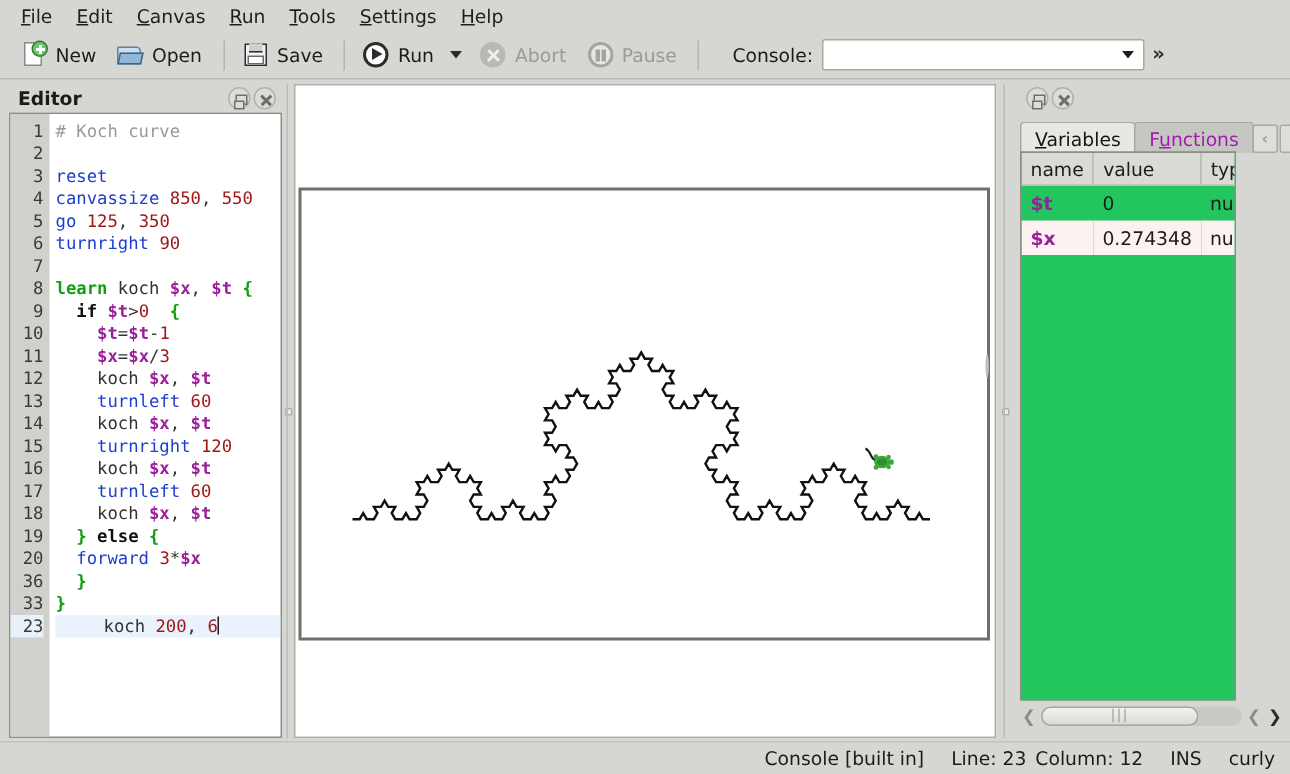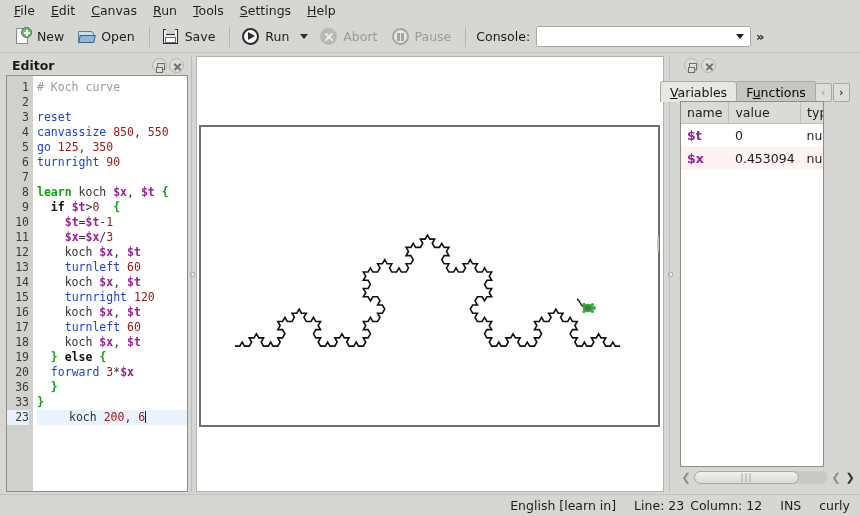--- a/index.html
+++ b/index.html
@@ -104,21 +104,21 @@
      border-radius:50%; background:#b8b8b4; }
   .ic-abort .x1, .ic-abort .x2 { position:absolute; left:5px; top:9px;
      width:10px; height:2.4px; background:#eeeeea; }
   .ic-abort .x1 { transform: rotate(45deg); }
   .ic-abort .x2 { transform: rotate(-45deg); }
 
   .caret-dn {
     width:0;height:0;border-left:4px solid transparent;border-right:4px solid transparent;
     border-top:5px solid #2b2b2b; margin:0 6px 0 3px;
   }
-  .console-label { font-size:12.5px; margin-left:4px; margin-right:6px; }
+  .console-label { font-size:12.5px; margin-left:16px; margin-right:6px; }
   .combo {
     width: 215px; height: 21px; background:#ffffff;
     border:1px solid #a9a9a4; border-radius:2px;
     display:flex; align-items:center; justify-content:flex-end; padding-right:6px;
   }
   .combo .carets { width:0;height:0;border-left:4.5px solid transparent;
      border-right:4.5px solid transparent;border-top:5.5px solid #1e1e1e; }
   .tb-overflow { margin-left:5px; font-size:13px; font-weight:bold; color:#2b2b2b; }
 
   
@@ -205,41 +205,41 @@
   
   .canvas-sb {
     position:absolute; right:-1px; top:180px; width:7px; height:7px;
   }
   .canvas-sb .dot { width:5px;height:5px;border:1px solid #c2c2be;border-radius:50%;
      background:#e4e4e0; }
 
   
   #inspector-dock { left:676px; top:56px; width:180px; height:436px; }
   .insp-tabs {
-    position:absolute; left:660px; top:80px; width:176px; height:22px;
+    position:absolute; left:680px; top:80px; width:176px; height:22px;
     display:flex; align-items:flex-end;
   }
   .tab {
     height:21px; padding:0 9px; font-size:12.5px; line-height:21px;
     border:1px solid #a9a9a4; border-bottom:none; border-radius:3px 3px 0 0;
-    background:#c6c6c2; color:#000000; margin-right:-1px;
+    background:#c6c6c2; color:#a21caf; margin-right:-1px;
   }
   .tab.active { background:#e7e7e3; color:#151515; }
   .tab u { text-decoration: underline; }
   .tab-arrows { margin-left:auto; display:flex; gap:1px; }
   .tab-arr {
     width:17px; height:19px; border:1px solid #a9a9a4; background:#dedeDA;
     border-radius:2px; display:flex;align-items:center;justify-content:center;
     font-size:11px; color:#3a3a3a; font-weight:bold;
   }
   .tab-arr.dis { color:#a3a3a0; }
 
   .insp-body {
     position:absolute; left:680px; top:101px; width:144px; height:366px;
-    background:#ffffff; border:1px solid #8d8d88; overflow:hidden;
+    background:#22c55e; border:1px solid #8d8d88; overflow:hidden;
   }
   table.vars { border-collapse:collapse; width:100%; }
   table.vars th {
     background:#dadad6; font-weight:normal; font-size:12.5px; text-align:left;
     padding:3px 6px; border-right:1px solid #bfbfba; border-bottom:1px solid #bfbfba;
     color:#1c1c1c;
   }
   table.vars td {
     font-size:12.5px; padding:4px 6px; color:#1c1c1c; vertical-align:top;
   }
@@ -452,39 +452,39 @@
           </tr>
         </thead>
       <tbody id="varsBody">
           <tr>
             <td class="name">$t</td>
             <td>0</td>
             <td>number</td>
           </tr>
           <tr class="alt">
             <td class="name">$x</td>
-            <td>0.453094</td>
+            <td>0.274348</td>
             <td>number</td>
           </tr>
         </tbody>
     </table>
   </div>
 
   <div class="insp-sb">
     <span class="sb-arrow">❮</span>
     <span class="sb-track">
       <span class="sb-thumb">
           <span class="bars">|||</span>
         </span>
     </span>
     <span class="sb-arrow">❮</span>
     <span class="sb-arrow on">❯</span>
   </div>
 
   <div class="statusbar">
-    <span class="seg">English [learn in]</span>
+    <span class="seg">Console [built in]</span>
     <span class="seg" style="margin-right:-12px">Line: 23</span>
     <span class="seg">Column: 12</span>
     <span class="seg">INS</span>
     <span class="seg">curly</span>
   </div>
 
 </div>
 
 </body></html>

